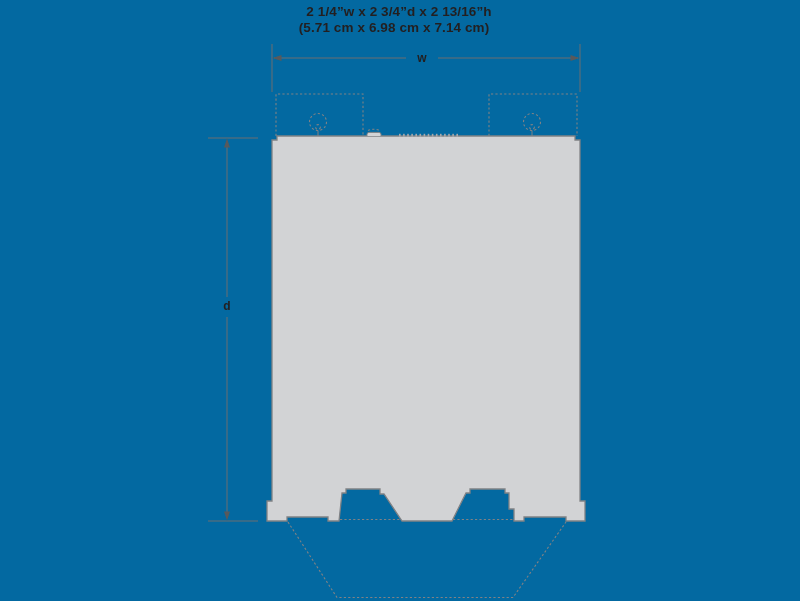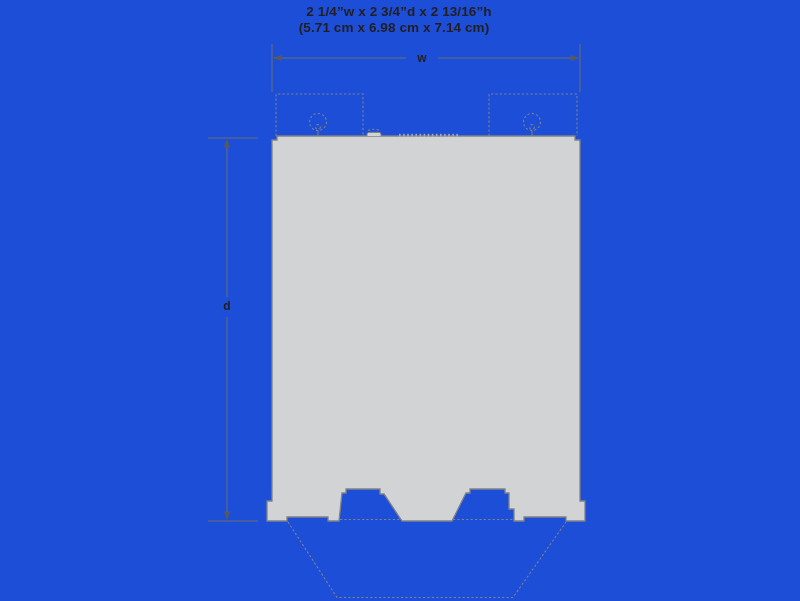--- a/index.html
+++ b/index.html
@@ -8,21 +8,21 @@
     background: #ffffff;
     width: 800px;
     height: 601px;
     overflow: hidden;
     font-family: "Liberation Sans", sans-serif;
   }
   .stage {
     position: relative;
     width: 800px;
     height: 601px;
-    background: #1d4ed8;
+    background: #0369a1;
   }
   svg { display: block; }
   text {
     font-family: "Liberation Sans", sans-serif;
     fill: #231f20;
   }
   .title-text {
     font-size: 13.5px;
     font-weight: 600;
     letter-spacing: 0.1px;

